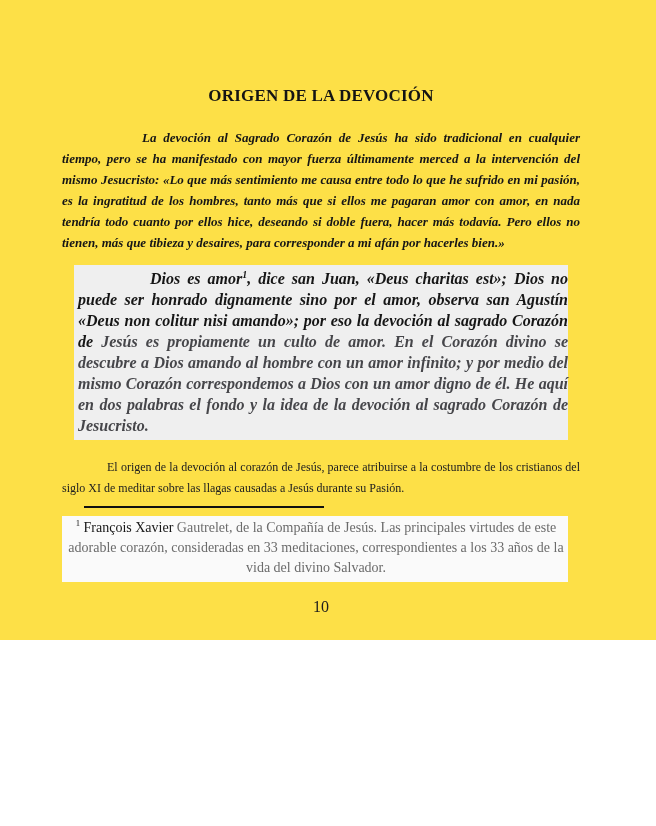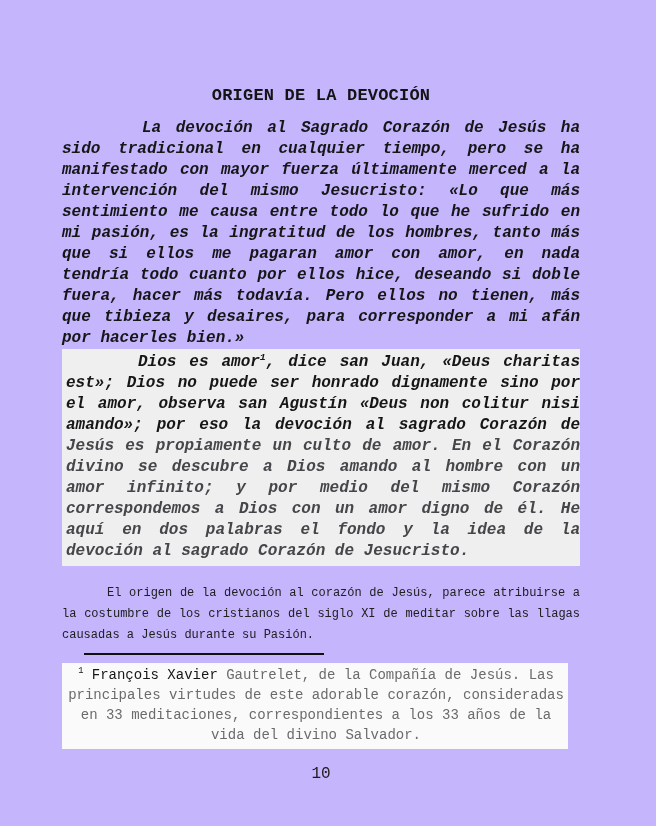--- a/index.html
+++ b/index.html
@@ -3,50 +3,50 @@
 <meta charset="utf-8">
 <style>
   html, body {
     margin: 0;
     padding: 0;
     background: #ffffff;
   }
   .page {
     position: relative;
     width: 656px;
-    height: 826px;
-    background: #c4b5fd;
+    height: 640px;
+    background: #fde047;
     overflow: hidden;
-    font-family: Liberation Mono, monospace;
+    font-family: Liberation Serif, serif;
     box-sizing: border-box;
   }
   .content {
     padding: 86px 76px 0 62px; 
   }
   .doc-title {
     margin: 0;
     text-align: center;
     font-size: 17px;
     line-height: 20px;
     font-weight: bold;
     color: #141414;
     letter-spacing: 0.2px;
   }
   .p1 {
-    margin: 12px 0 0 0;
-    font-size: 16px;
+    margin: 21px 0 0 0;
+    font-size: 13px;
     line-height: 21px;
     font-weight: bold;
     font-style: italic;
     text-align: justify;
     text-indent: 80px;
     color: #161616;
   }
   .quote-box {
-    margin: 0;
+    margin: 12px;
     background: #efefef;
     padding: 3px 0 4px 4px;
   }
   .p2 {
     margin: 0;
     font-size: 16px;
     line-height: 21px;
     font-weight: bold;
     font-style: italic;
     text-align: justify;

